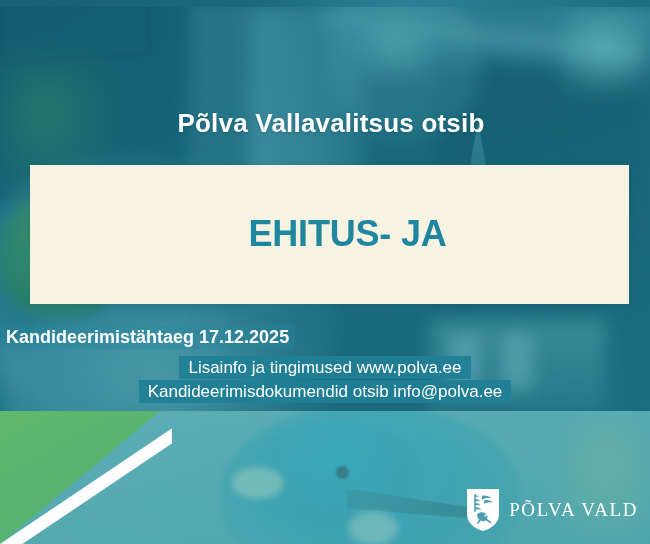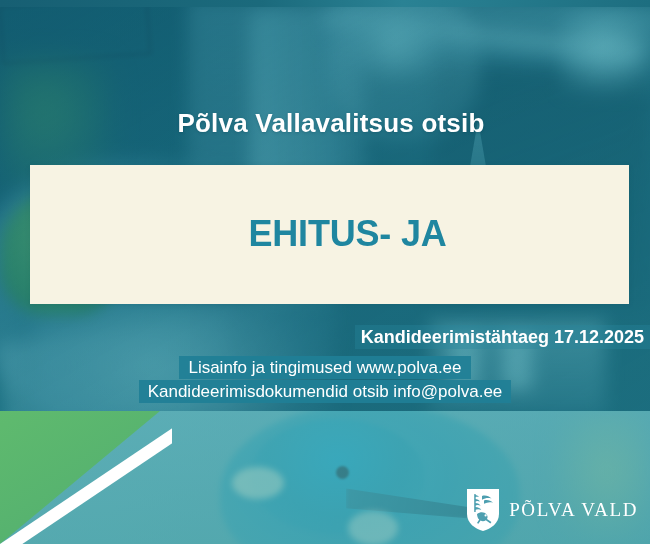--- a/index.html
+++ b/index.html
@@ -238,22 +238,21 @@
     padding:0 8px;
     margin-left:36px;
   }
   .headline .l1 { display:block; }
   .headline .l2 { display:block; font-size:37px; }
   .headline .l3 { display:block; }
 
   .deadline-wrap {
     position:absolute;
     left:0; top:327px; width:650px;
-    text-align:right;
-    padding-left:24px;
+    text-align:left;
   }
   .deadline {
     display:inline;
     color:#ffffff;
     font-size:18px;
     font-weight:bold;
     background:rgba(40,136,158,.35);
     padding:2px 6px;
     box-decoration-break:clone;
     -webkit-box-decoration-break:clone;

